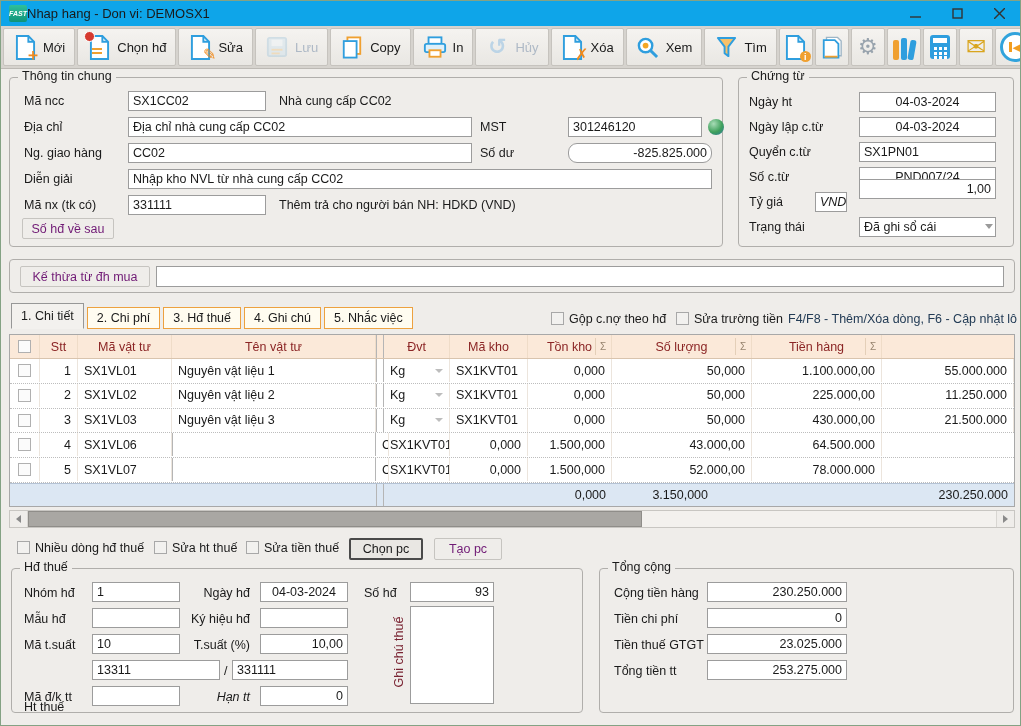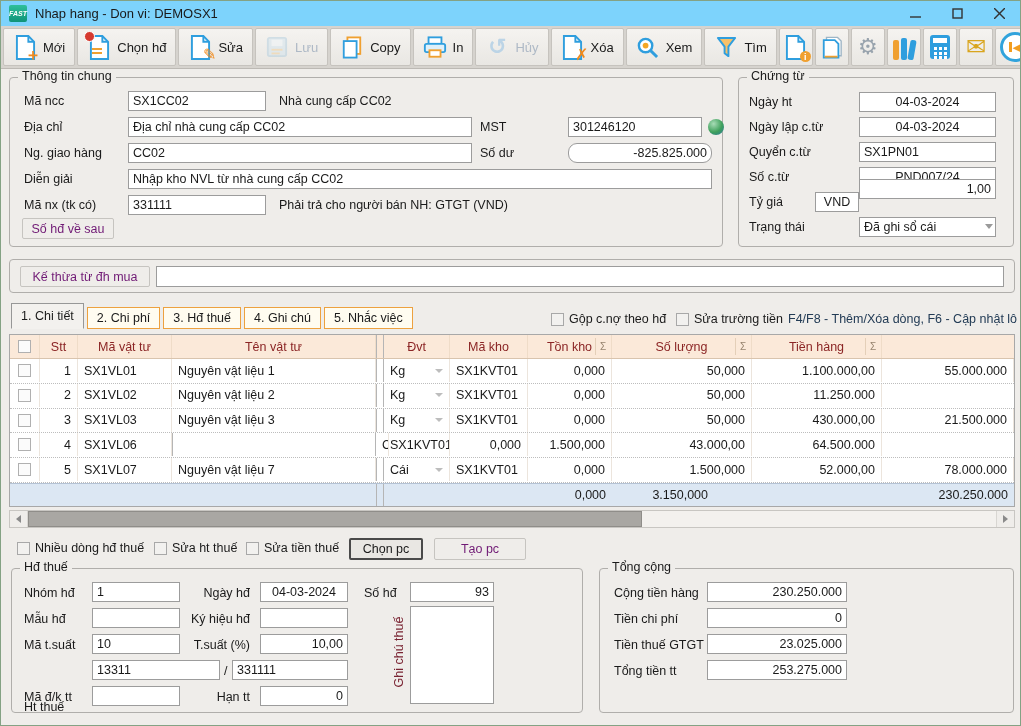--- a/index.html
+++ b/index.html
@@ -1,20 +1,20 @@
 <!DOCTYPE html>
 <html><head>
 <meta charset="utf-8">
 <style>
   html,body{margin:0;padding:0;background:#c9c7c3;font-family:"Liberation Sans","DejaVu Sans",sans-serif;}
   .window{position:relative;width:1021px;height:726px;box-sizing:border-box;background:#efedea;
           border:1px solid #84a284;overflow:hidden;font-size:12.5px;color:#1a1a1a;}
   
-  .titlebar{position:absolute;left:0;top:0;width:100%;height:25px;background:#7dd3fc;
-            display:flex;align-items:center;gap:8px;padding-left:8px;box-sizing:border-box;}
+  .titlebar{position:absolute;left:0;top:0;width:100%;height:25px;background:#0ea5e9;
+            display:flex;align-items:center;padding-left:8px;box-sizing:border-box;}
   .logo{width:18px;height:17px;border-radius:2px;background:linear-gradient(#2fbf9a,#0f9378);
         color:#fff;font-size:7px;font-weight:bold;font-style:italic;display:flex;align-items:center;justify-content:center;}
   .title{font-size:13px;}
   .win-controls{position:absolute;right:0;top:0;height:25px;display:flex;}
   .wc{width:42px;height:25px;display:flex;align-items:center;justify-content:center;}
   
   .toolbar{position:absolute;left:0;top:25px;width:100%;height:43px;background:#d6d3ce;
            border-bottom:1px solid #bcb9b4;display:flex;align-items:stretch;padding:2px 2px;box-sizing:border-box;gap:2px;}
   .tbtn{display:flex;align-items:center;justify-content:center;gap:6px;padding:0 9px;
         background:linear-gradient(#f5f3f0,#e9e7e3);border:1px solid #c6c3be;border-radius:2px;
@@ -56,21 +56,21 @@
   .select-arrow{position:absolute;right:2px;top:6px;width:0;height:0;border-left:4px solid transparent;
        border-right:4px solid transparent;border-top:5px solid #9a9a9a;}
   .globe{position:absolute;width:16px;height:16px;border-radius:50%;
          background:radial-gradient(circle at 35% 30%,#a8dcb6,#3fa05c 55%,#27759e);}
   .cbx{display:inline-block;width:13px;height:13px;box-sizing:border-box;border:1px solid #a8a8a8;background:#f2f1ef;}
   
   .tabs{position:absolute;left:10px;top:302px;display:flex;align-items:flex-end;}
   .tab{box-sizing:border-box;border:1px solid #eda13f;background:#fffcf0;padding:3px 9px 2px;
        margin-right:3px;font-size:12.5px;height:22px;white-space:nowrap;}
   .tab.active{border-color:#979797;background:#f3f1ee;height:26px;padding-top:5px;border-bottom-color:#f3f1ee;}
-  .tabrow-extra{position:absolute;top:311px;display:flex;align-items:center;gap:5px;}
+  .tabrow-extra{position:absolute;top:311px;display:flex;gap:5px;}
   .hint{color:#223b55;}
   
   .grid{position:absolute;left:8px;top:333px;width:1006px;height:173px;box-sizing:border-box;
         border:1px solid #a8a8a8;background:#fff;display:flex;flex-direction:column;}
   .gr{display:grid;grid-template-columns:30px 38px 94px 204px 8px 66px 78px 84px 140px 130px 132px;}
   .ghead{height:23px;background:#fbe9d9;color:#8b2525;border-bottom:1px solid #d9c4ae;}
   .ghead .c{display:flex;align-items:center;justify-content:center;position:relative;font-size:12.5px;
             border-right:1px solid #efdcc8;box-sizing:border-box;height:23px;text-align:center;}
   .sig{position:absolute;right:1px;top:3px;bottom:3px;width:14px;border-left:1px solid #e4cfb8;
        color:#97846e;font-size:10px;display:flex;align-items:center;justify-content:center;}
@@ -284,37 +284,37 @@
     <span class="lbl" style="left:14px;top:68px;">Ng. giao hàng</span>
     <div class="inp" style="left:118px;top:65px;width:344px;">CC02</div>
     <span class="lbl" style="left:470px;top:68px;">Số dư</span>
     <div class="inp num" style="left:558px;top:65px;width:144px;border-radius:9px;">-825.825.000</div>
 
     <span class="lbl" style="left:14px;top:94px;">Diễn giải</span>
     <div class="inp" style="left:118px;top:91px;width:584px;">Nhập kho NVL từ nhà cung cấp CC02</div>
 
     <span class="lbl" style="left:14px;top:120px;">Mã nx (tk có)</span>
     <div class="inp" style="left:118px;top:117px;width:138px;">331111</div>
-    <span class="lbl" style="left:269px;top:120px;">Phải trả cho người bán NH: GTGT (VND)</span>
+    <span class="lbl" style="left:269px;top:120px;">Thêm trả cho người bán NH: HDKD (VND)</span>
 
     <div class="btn dis" style="left:12px;top:140px;width:92px;height:21px;">Số hđ về sau</div>
   </div>
 
   <div class="gbox" style="left:737px;top:76px;width:276px;height:170px;">
     <span class="legend">Chứng từ</span>
     <span class="lbl" style="left:10px;top:17px;">Ngày ht</span>
     <div class="inp ctr" style="left:120px;top:14px;width:137px;">04-03-2024</div>
     <span class="lbl" style="left:10px;top:42px;">Ngày lập c.từ</span>
     <div class="inp ctr" style="left:120px;top:39px;width:137px;">04-03-2024</div>
     <span class="lbl" style="left:10px;top:67px;">Quyển c.từ</span>
     <div class="inp" style="left:120px;top:64px;width:137px;">SX1PN01</div>
     <span class="lbl" style="left:10px;top:92px;">Số c.từ</span>
     <div class="inp ctr" style="left:120px;top:89px;width:137px;">PND007/24</div>
     <span class="lbl" style="left:10px;top:117px;">Tỷ giá</span>
-    <div class="inp ctr" style="left:76px;top:114px;width:44px;">VND</div>
+    <div class="inp ctr" style="left:76px;top:114px;width:32px;font-style:italic;">VND</div>
     <div class="inp num" style="left:120px;top:101px;width:137px;">1,00</div>
     <span class="lbl" style="left:10px;top:142px;">Trạng thái</span>
     <div class="inp" style="left:120px;top:139px;width:137px;">
       <span>Đã ghi sổ cái</span>
       <span class="select-arrow"></span>
     </div>
   </div>
 
   <div class="gbox" style="left:8px;top:258px;width:1006px;height:34px;">
     <div class="btn dis" style="left:10px;top:6px;width:130px;height:21px;">Kế thừa từ đh mua</div>
@@ -389,20 +389,21 @@
       <div class="c">SX1VL02</div>
       <div class="c">Nguyên vật liệu 2</div>
       <div class="c c-div"></div>
       <div class="c">
           <span>Kg</span>
           <span class="dd"></span>
         </div>
       <div class="c">SX1KVT01</div>
       <div class="c right">0,000</div>
       <div class="c right">50,000</div>
+      <div class="c right">225.000,00</div>
       <div class="c right">11.250.000</div>
     </div>
     <div class="gr trow">
       <div class="c center">
           <span class="cb-s"></span>
         </div>
       <div class="c right">3</div>
       <div class="c">SX1VL03</div>
       <div class="c">Nguyên vật liệu 3</div>
       <div class="c c-div"></div>
@@ -432,21 +433,20 @@
       <div class="c right">1.500,000</div>
       <div class="c right">43.000,00</div>
       <div class="c right">64.500.000</div>
     </div>
     <div class="gr trow">
       <div class="c center">
           <span class="cb-s"></span>
         </div>
       <div class="c right">5</div>
       <div class="c">SX1VL07</div>
-      <div class="c">Nguyên vật liệu 7</div>
       <div class="c c-div"></div>
       <div class="c">
           <span>Cái</span>
           <span class="dd"></span>
         </div>
       <div class="c">SX1KVT01</div>
       <div class="c right">0,000</div>
       <div class="c right">1.500,000</div>
       <div class="c right">52.000,00</div>
       <div class="c right">78.000.000</div>
@@ -485,21 +485,21 @@
   </div>
   <div class="tabrow-extra" style="left:153px;top:540px;">
     <span class="cbx"></span>
     <span>Sửa ht thuế</span>
   </div>
   <div class="tabrow-extra" style="left:245px;top:540px;">
     <span class="cbx"></span>
     <span>Sửa tiền thuế</span>
   </div>
   <div class="btn" style="left:348px;top:537px;width:74px;height:22px;border:2px solid #4a4a4a;">Chọn pc</div>
-  <div class="btn dis" style="left:433px;top:537px;width:92px;height:22px;">Tạo pc</div>
+  <div class="btn dis" style="left:433px;top:537px;width:68px;height:22px;">Tạo pc</div>
 
   <div class="gbox" style="left:10px;top:567px;width:572px;height:145px;">
     <span class="legend">Hđ thuế</span>
 
     <span class="lbl" style="left:12px;top:17px;">Nhóm hđ</span>
     <div class="inp" style="left:80px;top:13px;width:88px;">1</div>
     <span class="lbl" style="left:185px;top:17px;width:53px;text-align:right;">Ngày hđ</span>
     <div class="inp ctr" style="left:248px;top:13px;width:88px;">04-03-2024</div>
     <span class="lbl" style="left:352px;top:17px;">Số hđ</span>
     <div class="inp num" style="left:398px;top:13px;width:84px;">93</div>
@@ -514,21 +514,21 @@
     <span class="lbl" style="left:170px;top:69px;width:68px;text-align:right;">T.suất (%)</span>
     <div class="inp num" style="left:248px;top:65px;width:88px;">10,00</div>
 
     <span class="lbl" style="left:12px;top:95px;margin-top:36px;">Ht thuế</span>
     <div class="inp" style="left:80px;top:91px;width:128px;">13311</div>
     <span class="slash" style="left:212px;top:95px;">/</span>
     <div class="inp" style="left:220px;top:91px;width:116px;">331111</div>
 
     <span class="lbl" style="left:12px;top:121px;">Mã đ/k tt</span>
     <div class="inp" style="left:80px;top:117px;width:88px;"></div>
-    <span class="lbl" style="left:185px;top:121px;width:53px;text-align:right;">Hạn tt</span>
+    <span class="lbl" style="left:185px;top:121px;width:53px;text-align:right;font-style:italic;">Hạn tt</span>
     <div class="inp num" style="left:248px;top:117px;width:88px;">0</div>
 
     <span class="vlabel">Ghi chú thuế</span>
     <div class="tarea" style="left:398px;top:37px;width:84px;height:98px;"></div>
   </div>
 
   <div class="gbox" style="left:598px;top:567px;width:415px;height:145px;">
     <span class="legend">Tổng cộng</span>
     <span class="lbl" style="left:14px;top:17px;">Cộng tiền hàng</span>
     <div class="inp num" style="left:107px;top:13px;width:140px;">230.250.000</div>

